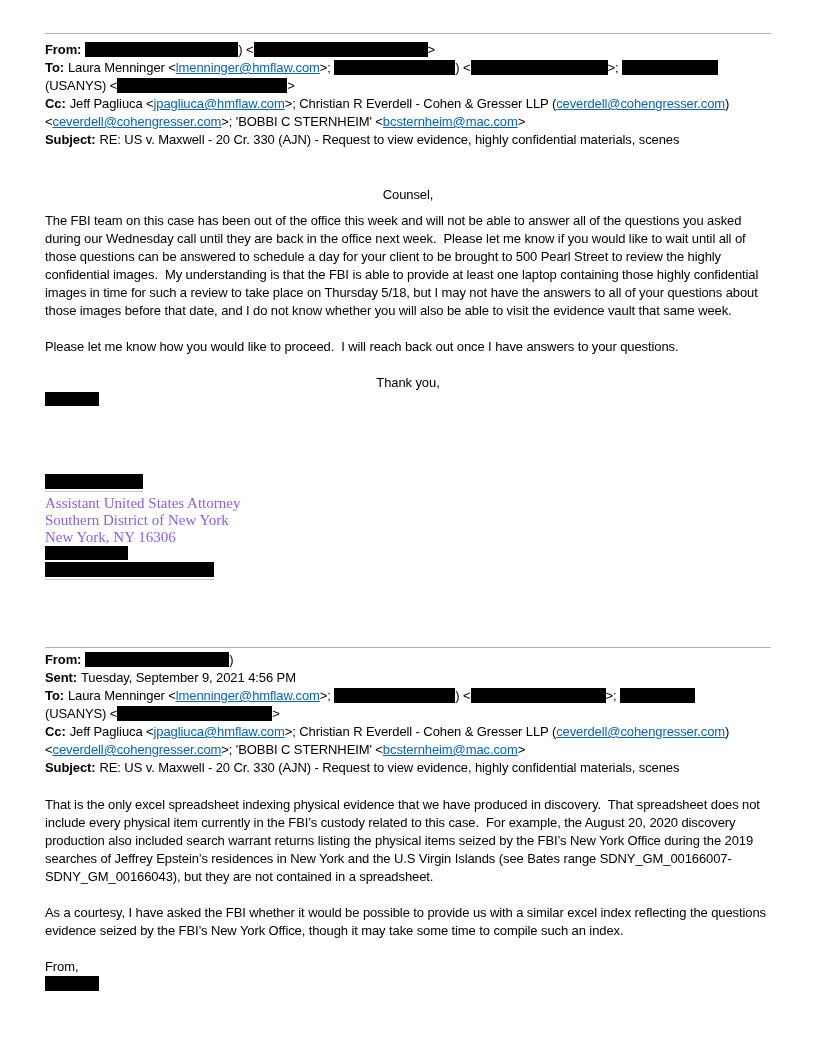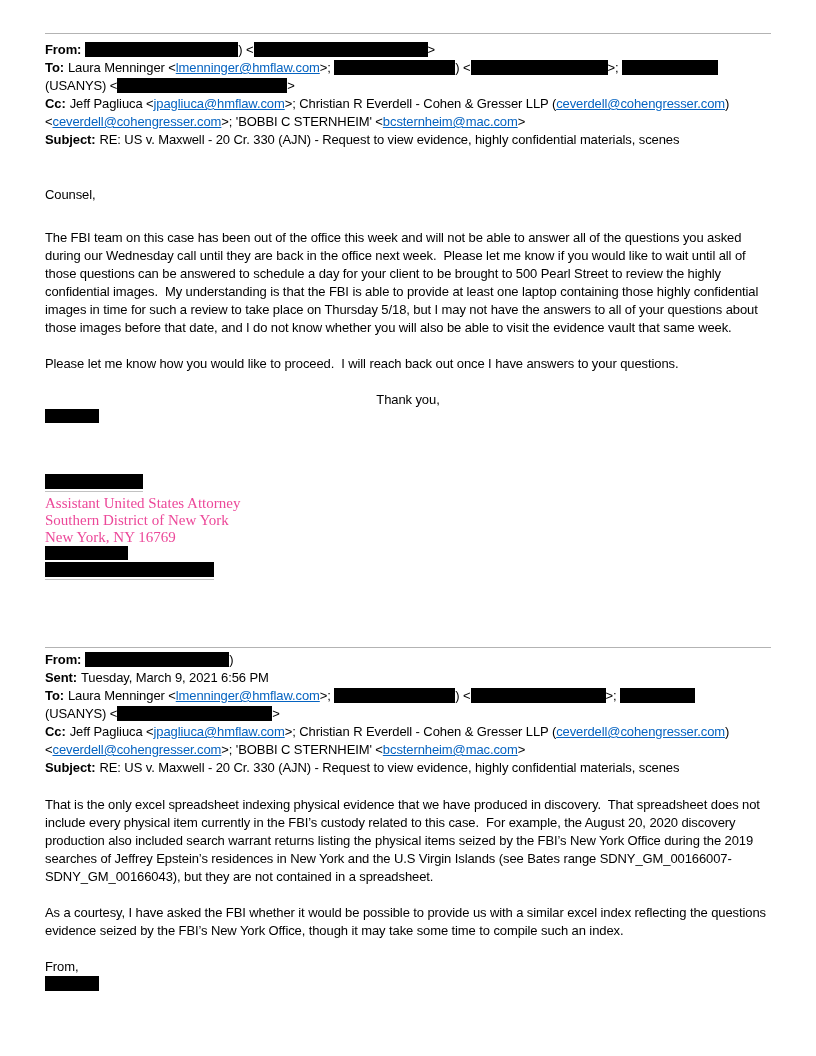--- a/index.html
+++ b/index.html
@@ -36,58 +36,58 @@
     border-bottom:1px solid #c2c2c2;
     padding-bottom:2px;
     background-clip:content-box;
     background-color:#000;
   }
   .sig{position:absolute;left:45px;width:726px;}
   .sigline{
     font-family:"Liberation Serif",serif;
     font-size:15px;line-height:17px;
     letter-spacing:0;
-    color:#ec4899;
+    color:#8b5cf6;
   }
 </style>
 </head>
 <body>
 
 <div class="page">
   <div class="rule" style="top:33px"></div>
   <div class="header" style="top:41px">
       <div class="hline"><span class="hlabel">From:</span><span class="redact" style="width: 153px; background-color: rgb(0, 0, 0);"></span><span>) &lt;</span><span class="redact" style="width: 174px; background-color: rgb(0, 0, 0);"></span><span>&gt;</span></div>
       <div class="hline"><span class="hlabel">To:</span><span>Laura Menninger &lt;</span><a class="elink" style="color: rgb(5, 99, 193);">lmenninger@hmflaw.com</a><span>&gt;; </span><span class="redact" style="width: 121px; background-color: rgb(0, 0, 0);"></span><span>) &lt;</span><span class="redact" style="width: 137px; background-color: rgb(0, 0, 0);"></span><span>&gt;; </span><span class="redact" style="width: 96px; background-color: rgb(0, 0, 0);"></span></div>
       <div class="hline"><span>(USANYS) &lt;</span><span class="redact" style="width: 170px; background-color: rgb(0, 0, 0);"></span><span>&gt;</span></div>
       <div class="hline"><span class="hlabel">Cc:</span><span>Jeff Pagliuca &lt;</span><a class="elink" style="color: rgb(5, 99, 193);">jpagliuca@hmflaw.com</a><span>&gt;; Christian R Everdell - Cohen &amp; Gresser LLP (</span><a class="elink" style="color: rgb(5, 99, 193);">ceverdell@cohengresser.com</a><span>)</span></div>
       <div class="hline"><span>&lt;</span><a class="elink" style="color: rgb(5, 99, 193);">ceverdell@cohengresser.com</a><span>&gt;; 'BOBBI C STERNHEIM' &lt;</span><a class="elink" style="color: rgb(5, 99, 193);">bcsternheim@mac.com</a><span>&gt;</span></div>
       <div class="hline"><span class="hlabel">Subject:</span><span>RE: US v. Maxwell - 20 Cr. 330 (AJN) - Request to view evidence, highly confidential materials, scenes</span></div>
     </div>
 
   <div class="bodyblock" style="top:186px">
-      <div class="para" style="margin-bottom: 25px;">Counsel,</div>
+      <div class="para" style="margin-bottom: 8px; text-align: center;">Counsel,</div>
       <div class="para" style="margin-bottom: 18px;">The FBI team on this case has been out of the office this week and will not be able to answer all of the questions you asked during our Wednesday call until they are back in the office next week.  Please let me know if you would like to wait until all of those questions can be answered to schedule a day for your client to be brought to 500 Pearl Street to review the highly confidential images.  My understanding is that the FBI is able to provide at least one laptop containing those highly confidential images in time for such a review to take place on Thursday 5/18, but I may not have the answers to all of your questions about those images before that date, and I do not know whether you will also be able to visit the evidence vault that same week.</div>
       <div class="para" style="margin-bottom: 18px;">Please let me know how you would like to proceed.  I will reach back out once I have answers to your questions.</div>
       <div class="para" style="margin-bottom: 0px; text-align: center;">Thank you,</div>
       <div class="barline" style="margin-bottom: 0px;"><span class="redact" style="width: 54px; height: 14px; background-color: rgb(0, 0, 0);"></span></div>
     </div>
 
   <div class="sig" style="top:474px">
       <div class="barline" style="margin-bottom: 3px;"><span class="redact underlined" style="width: 98px; height: 15px; background-color: rgb(0, 0, 0);"></span></div>
       <div class="sigline">Assistant United States Attorney</div>
       <div class="sigline">Southern District of New York</div>
-      <div class="sigline">New York, NY 16769</div>
+      <div class="sigline">New York, NY 16306</div>
       <div class="barline" style="margin-bottom: 2px;"><span class="redact" style="width: 83px; height: 14px; background-color: rgb(0, 0, 0);"></span></div>
       <div class="barline" style="margin-bottom: 0px;"><span class="redact underlined" style="width: 169px; height: 15px; background-color: rgb(0, 0, 0);"></span></div>
     </div>
 
   <div class="rule" style="top:647px"></div>
   <div class="header" style="top:651px">
       <div class="hline"><span class="hlabel">From:</span><span class="redact" style="width: 144px; background-color: rgb(0, 0, 0);"></span><span>)</span></div>
-      <div class="hline"><span class="hlabel">Sent:</span><span>Tuesday, March 9, 2021 6:56 PM</span></div>
+      <div class="hline"><span class="hlabel">Sent:</span><span>Tuesday, September 9, 2021 4:56 PM</span></div>
       <div class="hline"><span class="hlabel">To:</span><span>Laura Menninger &lt;</span><a class="elink" style="color: rgb(5, 99, 193);">lmenninger@hmflaw.com</a><span>&gt;; </span><span class="redact" style="width: 121px; background-color: rgb(0, 0, 0);"></span><span>) &lt;</span><span class="redact" style="width: 135px; background-color: rgb(0, 0, 0);"></span><span>&gt;; </span><span class="redact" style="width: 75px; background-color: rgb(0, 0, 0);"></span></div>
       <div class="hline"><span>(USANYS) &lt;</span><span class="redact" style="width: 155px; background-color: rgb(0, 0, 0);"></span><span>&gt;</span></div>
       <div class="hline"><span class="hlabel">Cc:</span><span>Jeff Pagliuca &lt;</span><a class="elink" style="color: rgb(5, 99, 193);">jpagliuca@hmflaw.com</a><span>&gt;; Christian R Everdell - Cohen &amp; Gresser LLP (</span><a class="elink" style="color: rgb(5, 99, 193);">ceverdell@cohengresser.com</a><span>)</span></div>
       <div class="hline"><span>&lt;</span><a class="elink" style="color: rgb(5, 99, 193);">ceverdell@cohengresser.com</a><span>&gt;; 'BOBBI C STERNHEIM' &lt;</span><a class="elink" style="color: rgb(5, 99, 193);">bcsternheim@mac.com</a><span>&gt;</span></div>
       <div class="hline"><span class="hlabel">Subject:</span><span>RE: US v. Maxwell - 20 Cr. 330 (AJN) - Request to view evidence, highly confidential materials, scenes</span></div>
     </div>
 
   <div class="bodyblock" style="top:796px">
       <div class="para" style="margin-bottom: 18px;">That is the only excel spreadsheet indexing physical evidence that we have produced in discovery.  That spreadsheet does not include every physical item currently in the FBI’s custody related to this case.  For example, the August 20, 2020 discovery production also included search warrant returns listing the physical items seized by the FBI’s New York Office during the 2019 searches of Jeffrey Epstein’s residences in New York and the U.S Virgin Islands (see Bates range SDNY_GM_00166007-SDNY_GM_00166043), but they are not contained in a spreadsheet.</div>
       <div class="para" style="margin-bottom: 18px;">As a courtesy, I have asked the FBI whether it would be possible to provide us with a similar excel index reflecting the questions evidence seized by the FBI’s New York Office, though it may take some time to compile such an index.</div>

